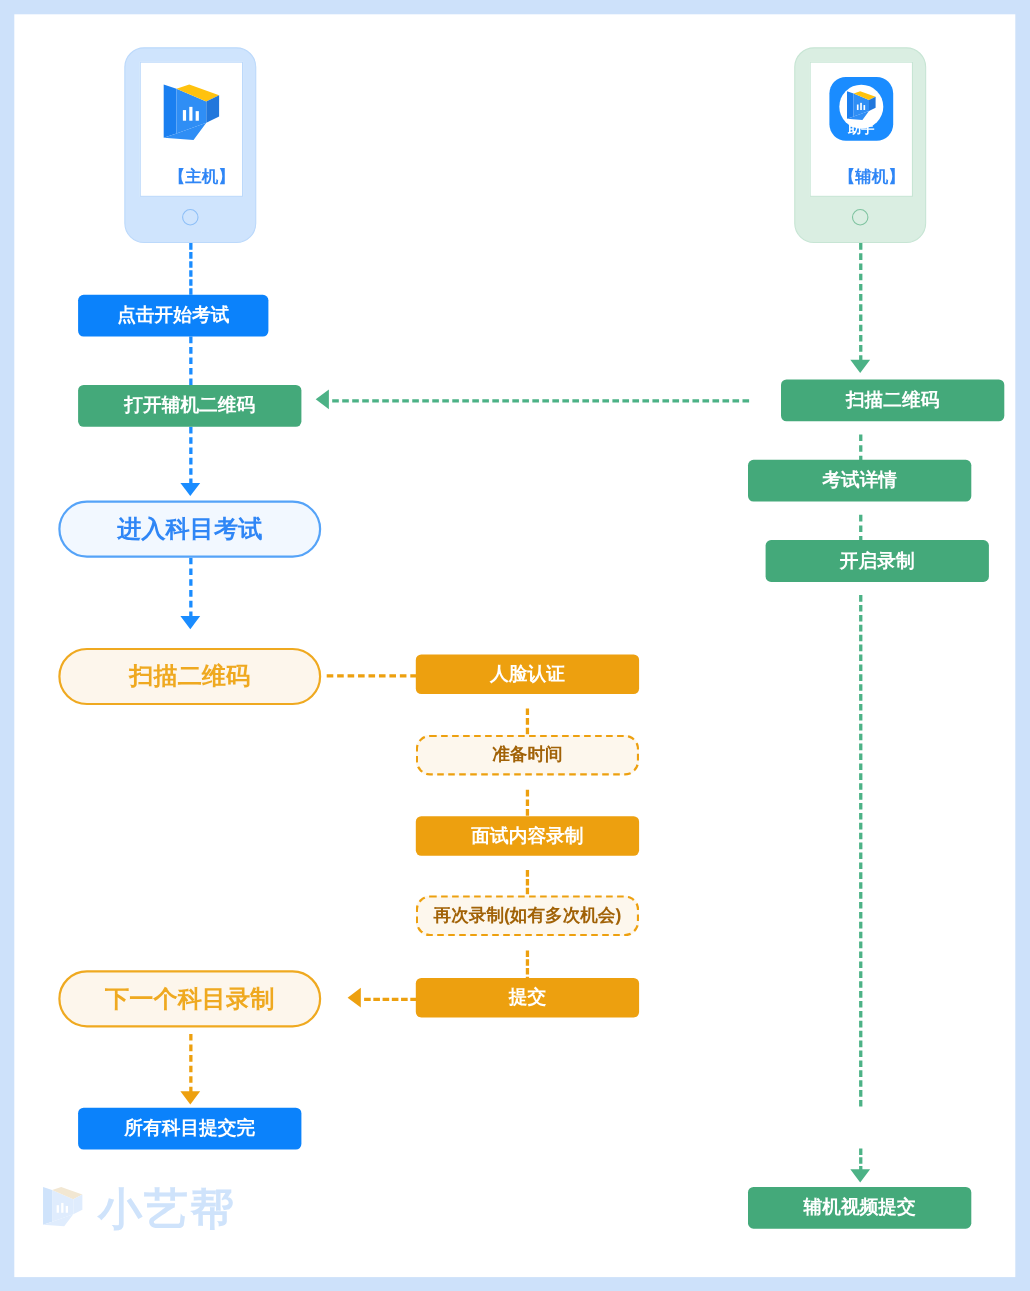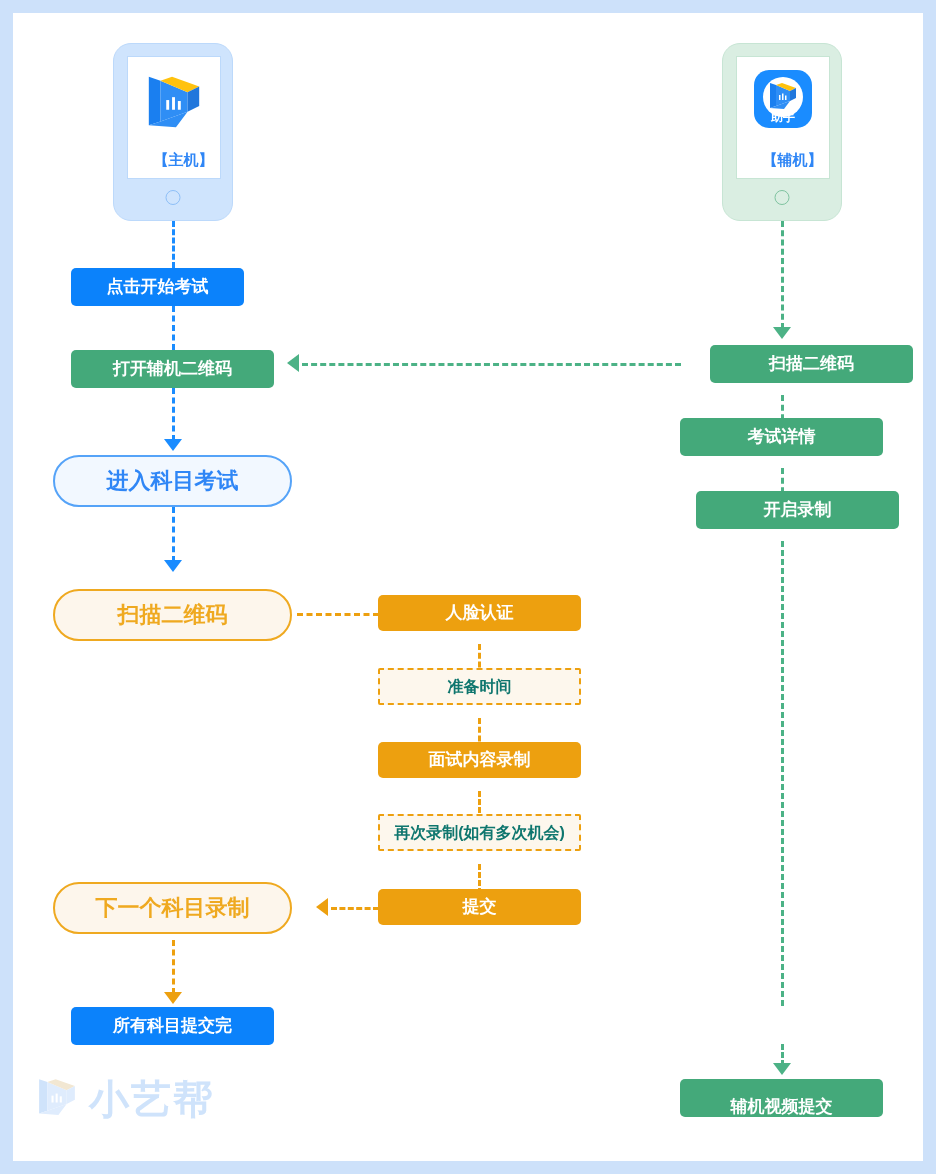--- a/index.html
+++ b/index.html
@@ -78,21 +78,21 @@
   }
   .node.green{
     background:#44a97a;color:#ffffff;border-radius:5px;
     font-size:17px;font-weight:bold;
   }
   .node.orange{
     background:#eda00f;color:#ffffff;border-radius:5px;
     font-size:17px;font-weight:bold;
   }
   .node.orange-dashed{
-    background:#fdf7ed;color:#0f766e;border:2px dashed #eda00f;border-radius:2px;
+    background:#fdf7ed;color:#a16207;border:2px dashed #eda00f;border-radius:13px;
     font-size:16px;font-weight:bold;
   }
   .node.pill-blue{
     background:#f2f8ff;color:#2f86f6;border:2px solid #55a3f8;border-radius:40px;
     font-size:22px;font-weight:bold;
   }
   .node.pill-orange{
     background:#fdf6ec;color:#efa920;border:2px solid #efa920;border-radius:40px;
     font-size:22px;font-weight:bold;
   }
@@ -258,21 +258,21 @@
 
   <div class="node green" style="left:667px;top:405px;width:203px;height:38px;">
     <span>考试详情</span>
   </div>
 
   <div class="node green" style="left:683px;top:478px;width:203px;height:38px;">
     <span>开启录制</span>
   </div>
 
 
-  <div class="node green" style="left:667px;top:1066px;width:203px;height:38px;align-items:flex-end;">
+  <div class="node green" style="left:667px;top:1066px;width:203px;height:38px;">
     <span>辅机视频提交</span>
   </div>
 
   <div class="watermark">
     <span>
       <svg width="44" height="44" viewBox="0 0 64 64">
         <polygon points="6,6 18,10 18,52 6,56" fill="#cfe3fb"></polygon>
         <polygon points="18,10 18,52 46,42 46,22" fill="#dfecfd"></polygon>
         <polygon points="18,10 30,6 58,16 46,22" fill="#f2e7d2"></polygon>
         <polygon points="46,22 58,16 58,36 46,42" fill="#dfecfd"></polygon>

